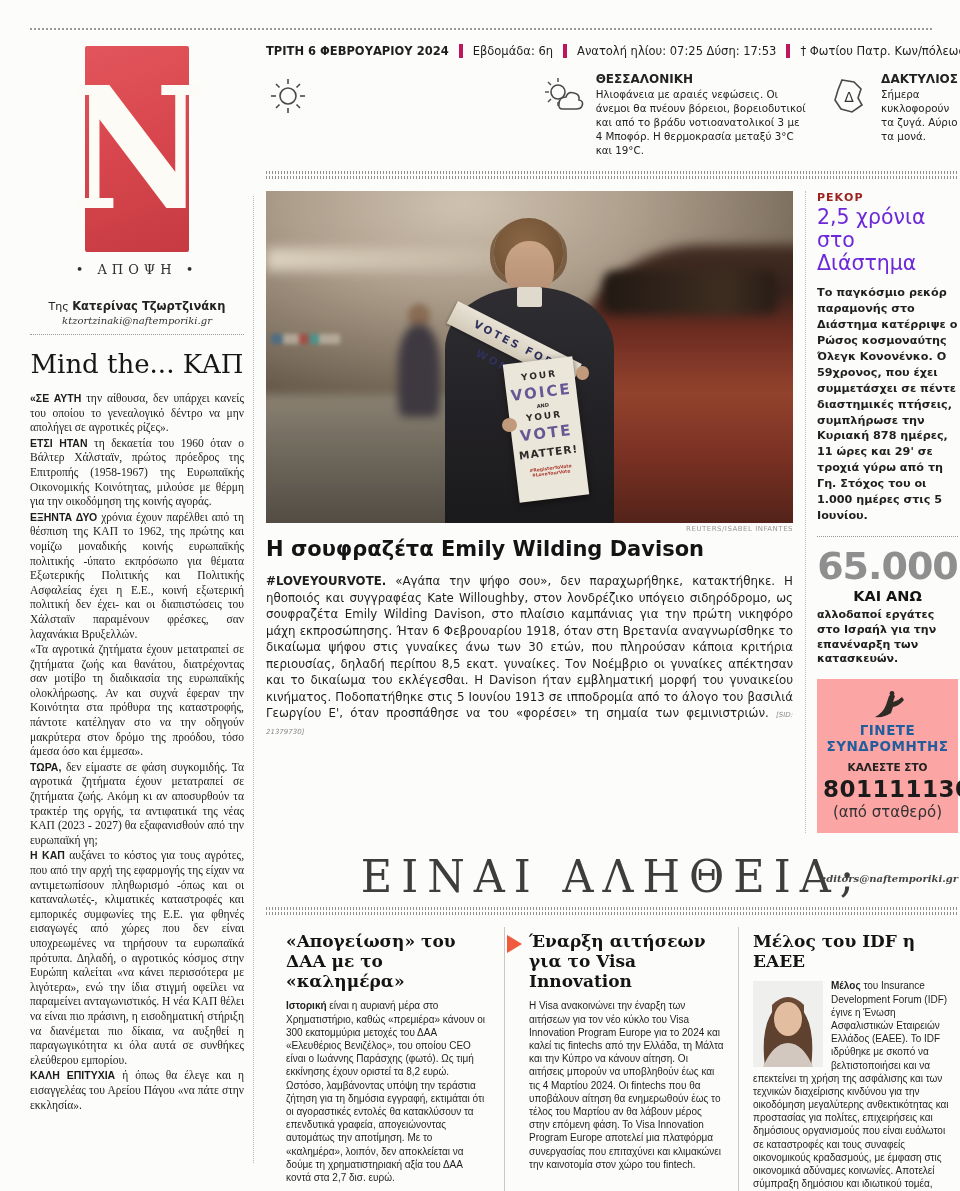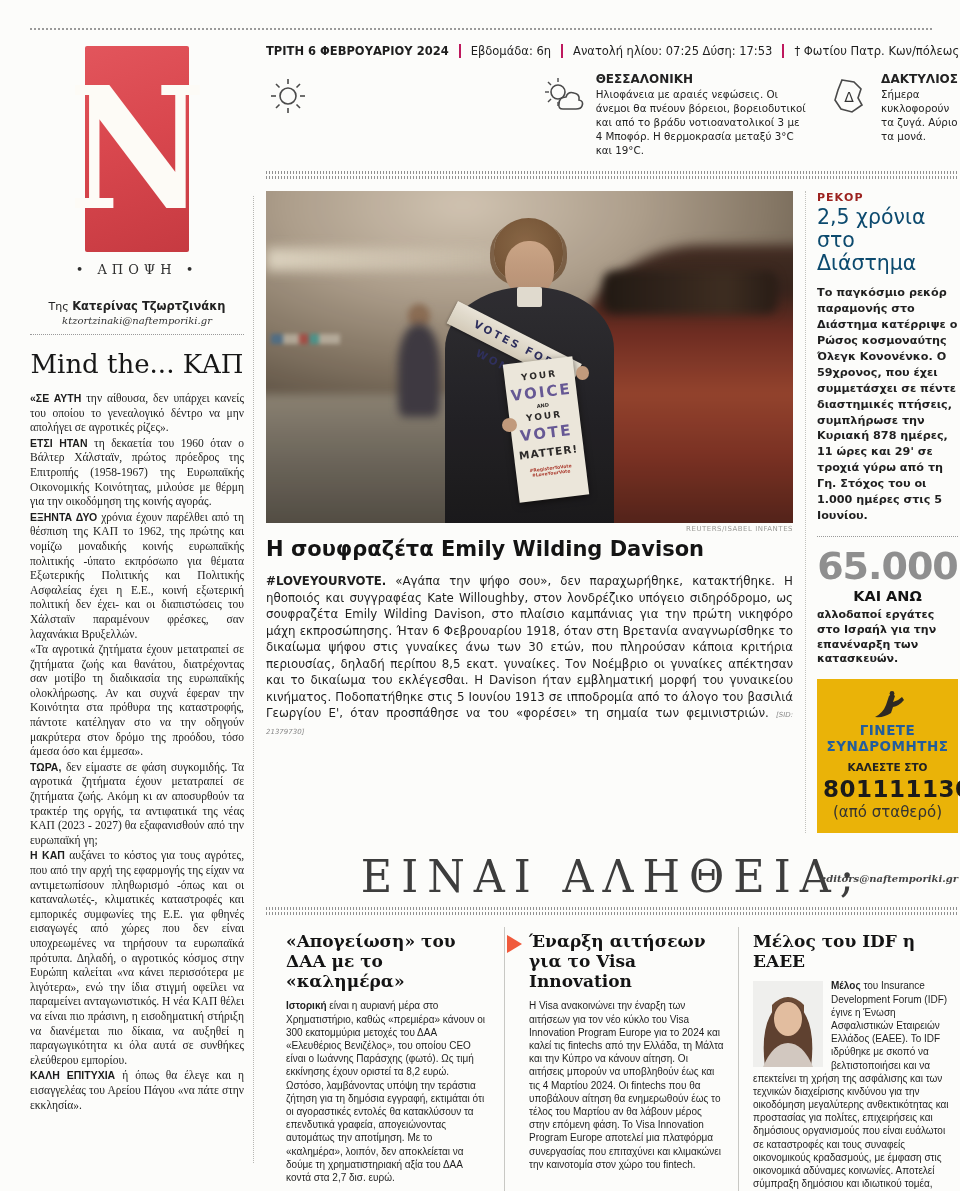--- a/index.html
+++ b/index.html
@@ -26,21 +26,21 @@
     font-weight:normal;text-align:center;color:#171717;margin:0 0 12px;}
   .opinion-body{font-family:"Liberation Serif","DejaVu Serif",serif;font-size:11.5px;
     line-height:1.27;color:#1c1c1c;text-align:justify;}
   .opinion-body p{margin:0 0 1px;}
   .lead{font-weight:bold;font-family:"Liberation Sans","DejaVu Sans",sans-serif;font-size:10.5px;}
   .sid{font-size:7px;color:#8a8a8a;font-style:italic;}
 
   
   #main{position:absolute;left:266px;top:38px;width:692px;}
   .datebar{font-size:11.5px;color:#1e1e1e;padding:6px 0 10px;white-space:nowrap;}
-  .datebar .seg{padding:0 10px;border-right:2px solid #be185d;}
+  .datebar .seg{padding:0 10px;border-right:4px solid #be185d;}
   .datebar .seg:first-child{padding-left:0;}
   .datebar .seg:last-child{border-right:none;}
   .weather{display:flex;gap:18px;margin:4px 0 14px;}
   .witem{display:flex;gap:10px;}
   .wicon{flex:0 0 44px;display:flex;align-items:flex-start;justify-content:center;padding-top:4px;}
   .wname{font-weight:bold;font-size:12px;margin-bottom:2px;}
   .wtext{font-size:10.3px;line-height:1.35;color:#222;}
   .w1{width:262px;} .w2{width:272px;} .w3{width:132px;}
   .tickrule{height:3px;background:repeating-linear-gradient(90deg,#8f8f8f 0 1px,transparent 1px 3px);}
   .tickrule + .tickrule{margin-top:2px;}
@@ -92,27 +92,27 @@
   .photo .hand{position:absolute;background:#c9a184;border-radius:50%;}
   .photo .hand.l{left:37%;top:66%;width:7%;height:4.5%;}
   .photo .hand.r{left:72%;top:49%;width:6%;height:4.5%;}
   .photo .tone{position:absolute;inset:0;background:rgba(96,66,34,.07);}
 
   .credit{text-align:right;font-size:7px;color:#9a9a96;letter-spacing:.5px;margin-top:2px;}
   .story-h{font-size:21px;font-weight:bold;color:#141414;margin:4px 0 10px;}
   .story-body{font-size:11.8px;line-height:1.4;color:#1f1f1f;text-align:justify;}
 
   .kicker{font-size:11px;font-weight:bold;letter-spacing:1px;color:#9c221f;margin-bottom:2px;}
-  .rail-title{font-size:20.5px;line-height:1.12;color:#0c4a6e;font-weight:normal;margin:0 0 10px;}
+  .rail-title{font-size:20.5px;line-height:1.12;color:#6d28d9;font-weight:normal;margin:0 0 10px;}
   .rail-body{font-size:11.2px;line-height:1.42;font-weight:bold;color:#1f1f1f;}
   .rail-dotted{border-top:1px dotted #9a9a9a;margin:12px 0 10px;}
   .bignum{font-size:38px;font-weight:bold;color:#8f8f8f;text-align:center;letter-spacing:-1px;line-height:1;}
   .bignum-label{font-size:14.5px;font-weight:bold;color:#141414;text-align:center;margin:3px 0 4px;}
   .bignum-text{font-size:11px;font-weight:bold;color:#202020;text-align:left;line-height:1.35;}
-  .subscribe{margin-top:12px;background:#eab308;text-align:center;padding:10px 6px 12px;}
+  .subscribe{margin-top:12px;background:#fca5a5;text-align:center;padding:10px 6px 12px;}
   .sub-line{color:#235d9c;font-weight:bold;font-size:13.5px;line-height:1.15;letter-spacing:.5px;}
   .sub-call{font-size:10.5px;font-weight:bold;color:#222;margin:7px 0 3px;}
   .sub-phone{font-size:23px;font-weight:bold;color:#1b1b1b;letter-spacing:.5px;}
   .sub-note{font-size:15px;color:#333;margin-top:1px;}
 
   
   .section-head{position:relative;text-align:center;margin:18px 0 6px;}
   .section-title{display:inline-block;font-family:"DejaVu Serif","Liberation Serif",serif;
     font-size:43px;font-weight:normal;letter-spacing:9px;color:#3d3d3d;transform:scaleY(1.05);}
   .section-mail{position:absolute;right:0;bottom:17px;font-style:italic;font-size:10px;color:#444;

